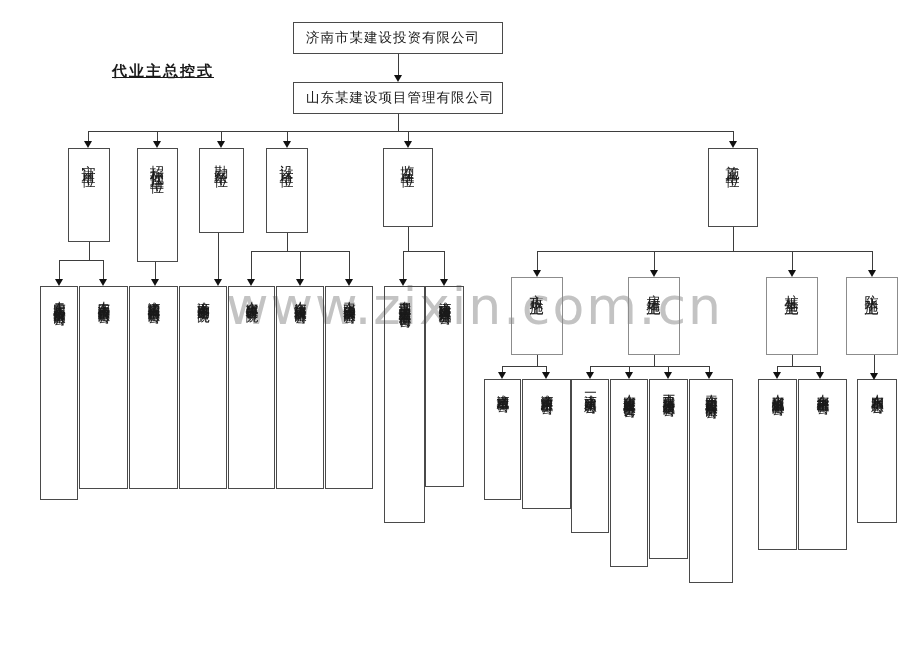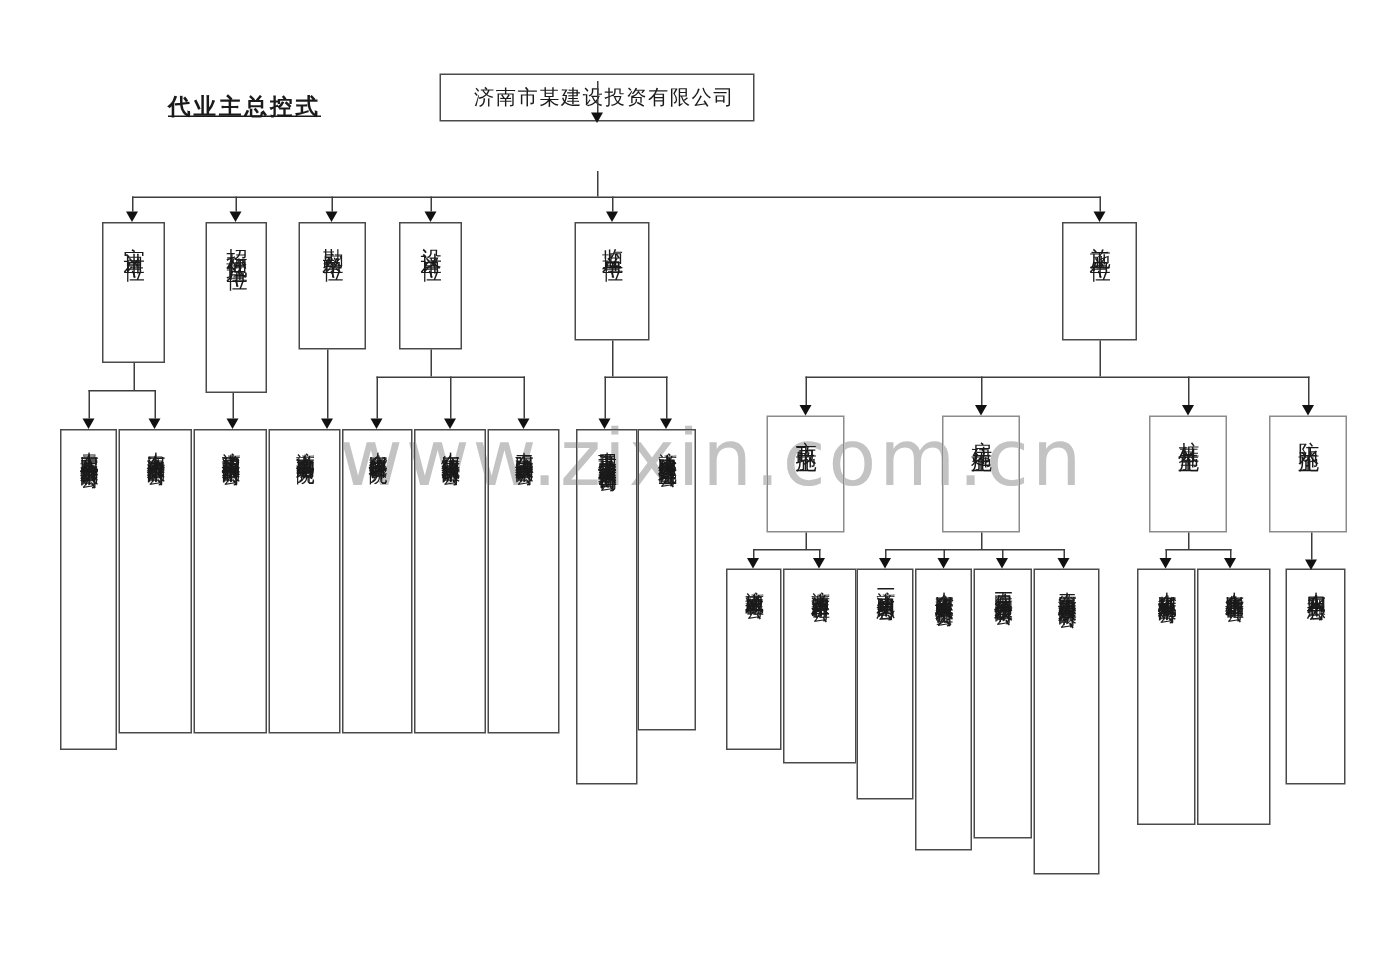--- a/index.html
+++ b/index.html
@@ -1,40 +1,43 @@
 <!DOCTYPE html>
 <html><head>
 <meta charset="utf-8">
 <style>
   html,body{margin:0;padding:0;background:#fff;}
   #canvas{position:relative;width:920px;height:651px;background:#fff;overflow:hidden;
           font-family:"DejaVu Sans","Liberation Sans",sans-serif;color:#1a1a1a;}
   .box{position:absolute;box-sizing:border-box;background:#fff;border:1px solid #4a4a4a;
        display:flex;justify-content:center;align-items:flex-start;}
-  .hbox{align-items:center;justify-content:flex-start;padding-left:22px;font-size:13.5px;letter-spacing:1px;margin-top:27px;}
+  .hbox{align-items:center;justify-content:flex-start;padding-left:12px;font-size:13.5px;letter-spacing:1px;}
   .cat{border-color:#8c8c8c;}
   .vtext{writing-mode:vertical-rl;text-orientation:upright;}
   .branch .vtext{font-size:14px;letter-spacing:3px;padding-top:5px;}
   .leaf .vtext{font-size:12.5px;letter-spacing:1px;padding-top:4px;}
   .ln{position:absolute;background:#3d3d3d;}
   .ah{position:absolute;width:0;height:0;border-left:4px solid transparent;
       border-right:4px solid transparent;border-top:7px solid #111;}
   #wm{position:absolute;left:226px;top:276px;font-size:52px;letter-spacing:2px;
       color:#c3c3c3;mix-blend-mode:darken;z-index:9;pointer-events:none;white-space:nowrap;}
   #diagram-label{position:absolute;left:112px;top:62px;font-size:15px;font-weight:bold;letter-spacing:2px;text-decoration:underline;}
 </style>
 </head>
 <body>
 
 <div id="canvas">
 
   <div id="diagram-label">代业主总控式</div>
 
   <div class="box hbox" style="left:293px;top:22px;width:210px;height:32px">
     <span>济南市某建设投资有限公司</span>
+  </div>
+  <div class="box hbox" style="left:293px;top:82px;width:210px;height:32px">
+    <span>山东某建设项目管理有限公司</span>
   </div>
 
   <div class="box branch" style="left:68px;top:148px;width:42px;height:94px">
       <span class="vtext">审计单位</span>
     </div>
   <div class="box branch" style="left:137px;top:148px;width:41px;height:114px">
       <span class="vtext">招标代理单位</span>
     </div>
   <div class="box branch" style="left:199px;top:148px;width:45px;height:85px">
       <span class="vtext">勘察单位</span>

